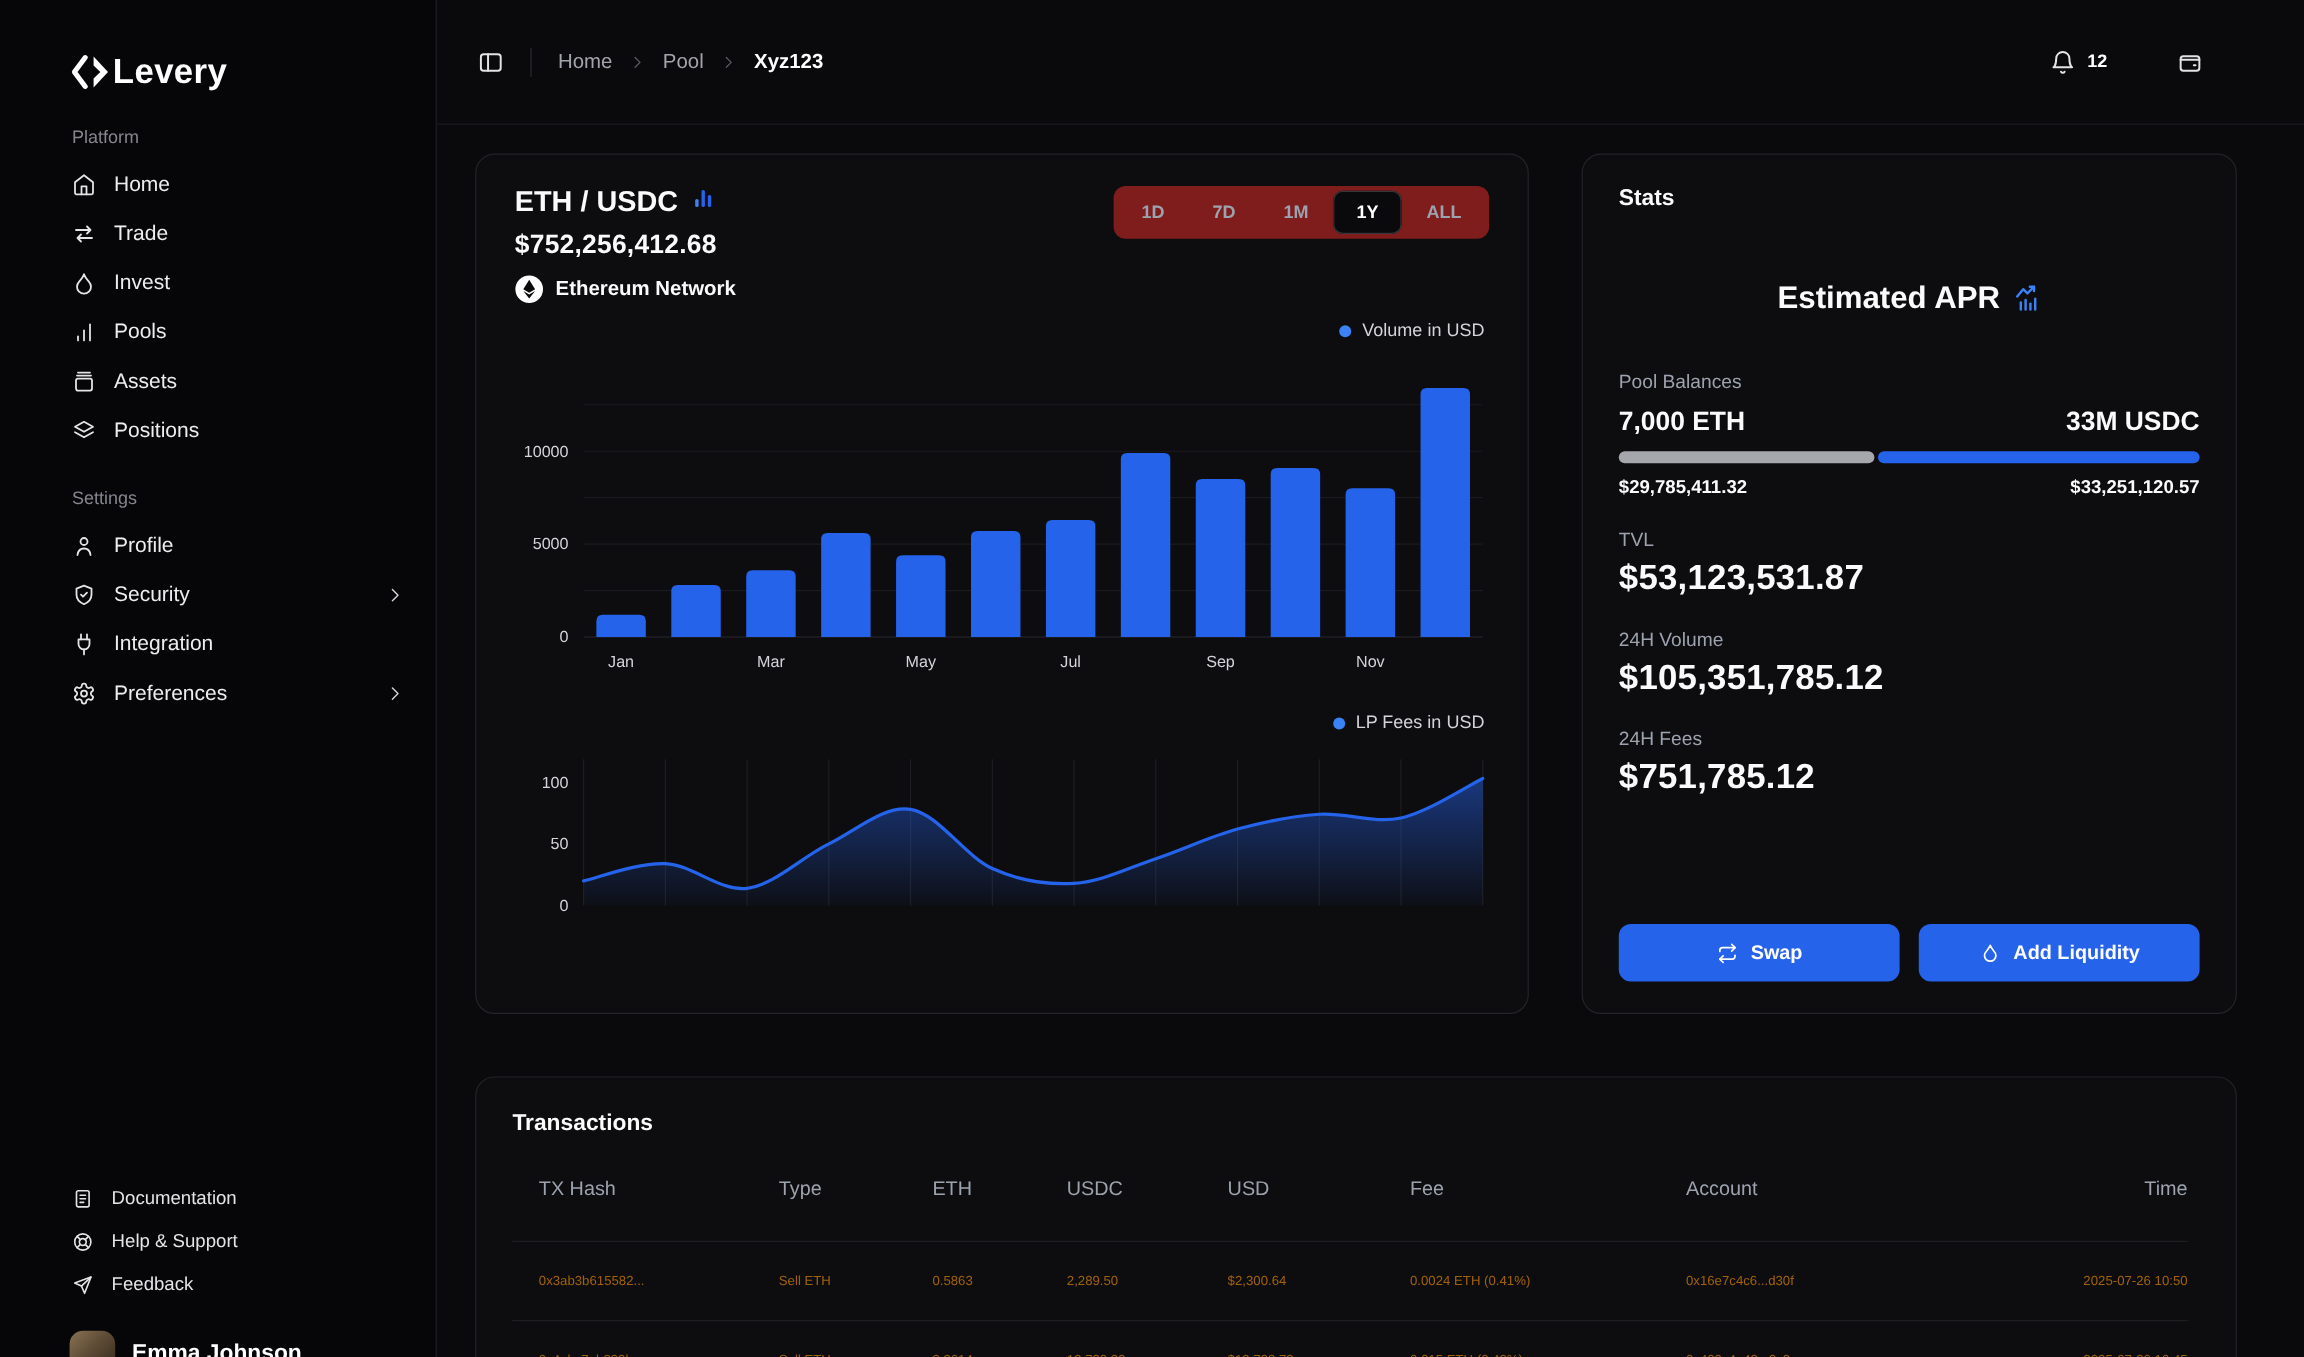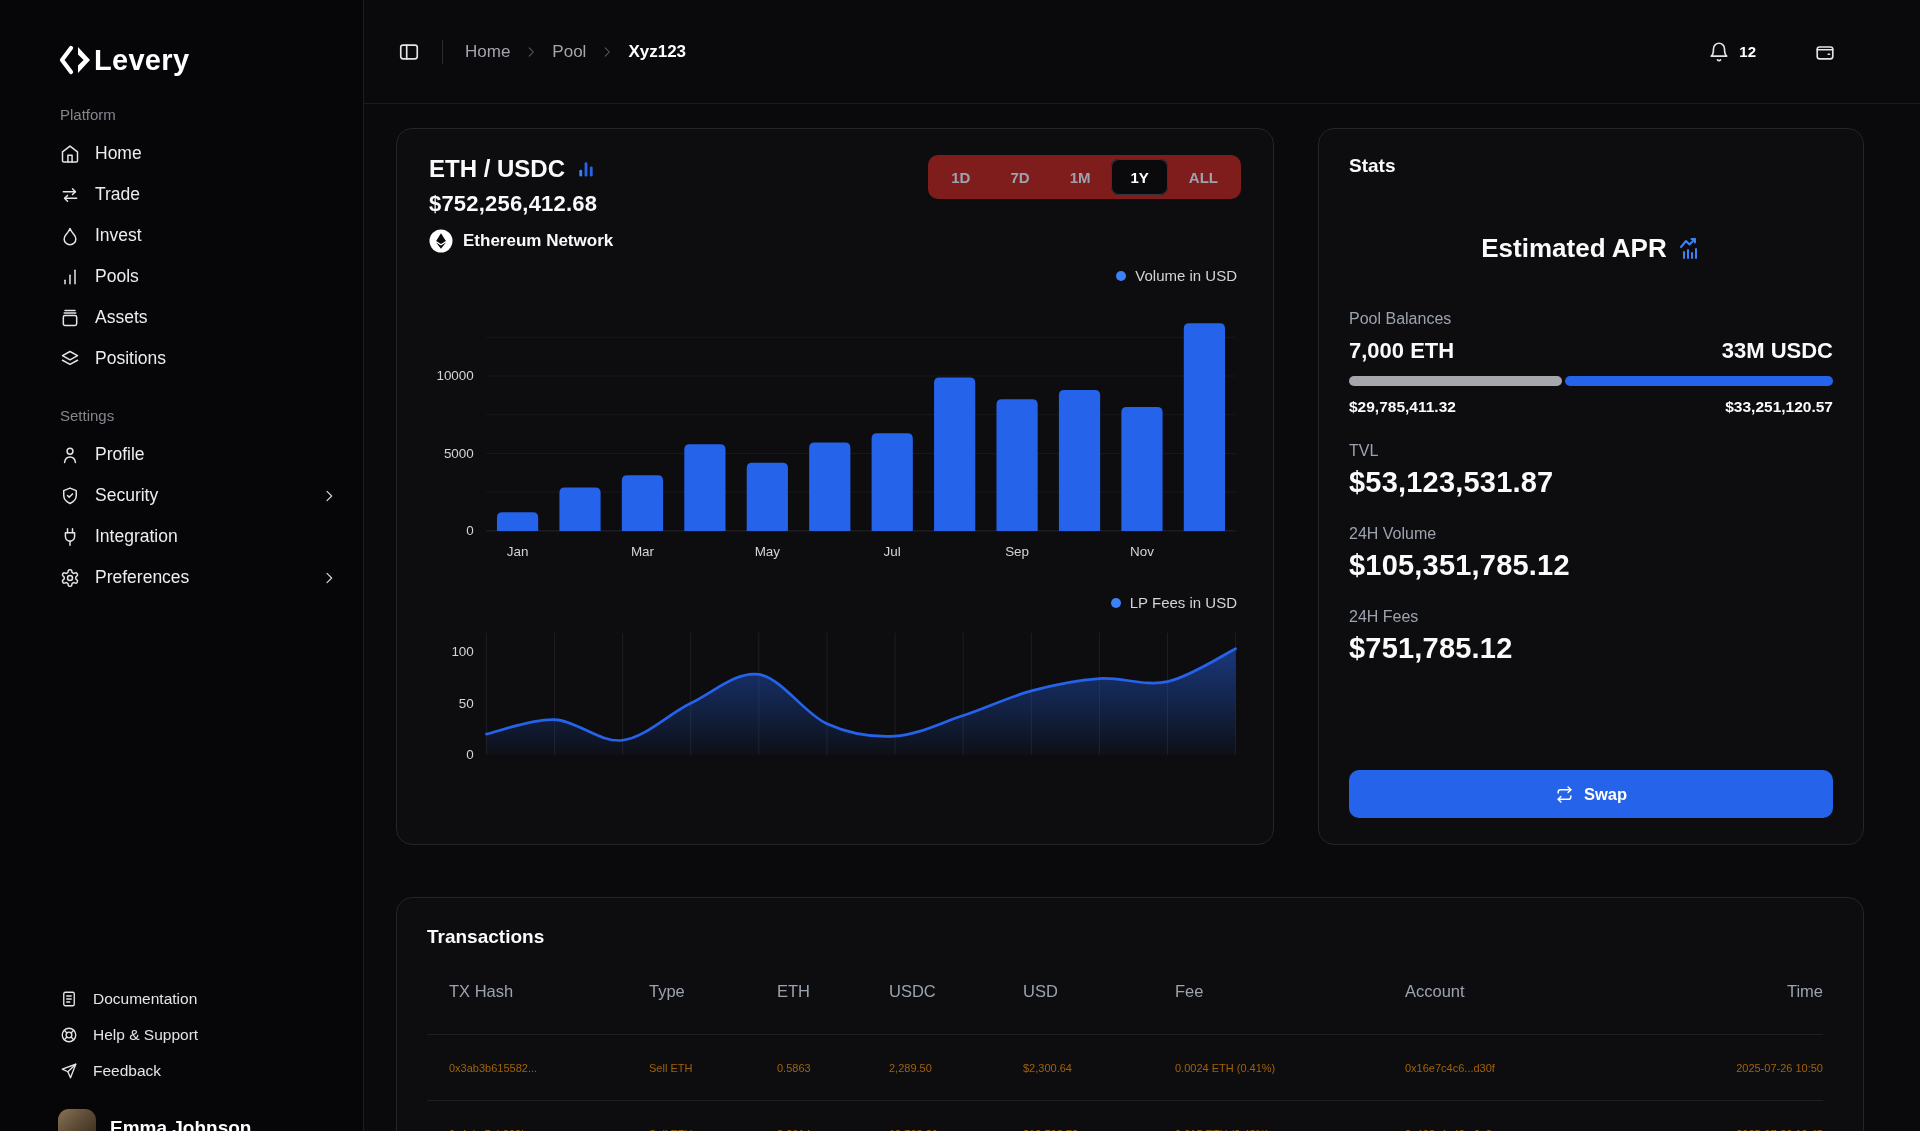--- a/index.html
+++ b/index.html
@@ -59,21 +59,21 @@
   
   .main { position:absolute; left:364px; top:104px; right:0; bottom:0; padding:24px 56px 0 32px; }
   .row1 { display:flex; gap:44px; height:717px; }
   .card {
     background:#0d0d10; border:1px solid #242429; border-radius:16px;
   }
 
   
   .chart-card { flex:1; padding:26px 32px 18px 32px; display:flex; flex-direction:column; }
   .chart-head { display:flex; justify-content:space-between; align-items:flex-start; }
-  .pair-row { display:flex; align-items:center; gap:11px; }
+  .pair-row { display:flex; align-items:flex-start; gap:11px; }
   .pair-title { font-size:24px; font-weight:700; }
   .price { font-size:22px; font-weight:700; margin-top:8px; letter-spacing:.2px; }
   .network-row { display:flex; align-items:center; gap:10px; margin-top:12px; }
   .network-label { font-size:17px; font-weight:700; }
   .range-group {
     display:flex; background:#7f1d1d; border-radius:10px; padding:4px; gap:2px; height:44px;
   }
   .range-btn {
     border:none; background:transparent; color:#9ca3af; font-size:15px; font-weight:600;
     padding:0 19px; border-radius:8px; cursor:pointer; font-family:inherit;
@@ -431,20 +431,26 @@
       <div class="actions">
         <button class="action-btn">
           <svg class="icon-stroke" viewBox="0 0 24 24">
               <path d="M16.5 2.5 20 6l-3.5 3.5"></path>
               <path d="M4 10V9a3 3 0 0 1 3-3h13"></path>
               <path d="M7.5 21.5 4 18l3.5-3.5"></path>
               <path d="M20 14v1a3 3 0 0 1-3 3H4"></path>
             </svg>
           <span>Swap</span>
         </button>
+        <button class="action-btn">
+          <svg class="icon-stroke" viewBox="0 0 24 24">
+              <path d="M12 3.5c-.9 2.6-2.4 4.3-3.8 6C6.9 11 6 12.5 6 14.2a6 6 0 0 0 12 0c0-1.7-.9-3.2-2.2-4.7-1.4-1.7-2.9-3.4-3.8-6Z"></path>
+            </svg>
+          <span>Add Liquidity</span>
+        </button>
       </div>
     </aside>
   </div>
 
   <section class="card tx-card">
     <div class="tx-title">Transactions</div>
     <div class="tx-grid tx-header">
       <span>TX Hash</span>
       <span>Type</span>
       <span>ETH</span>

